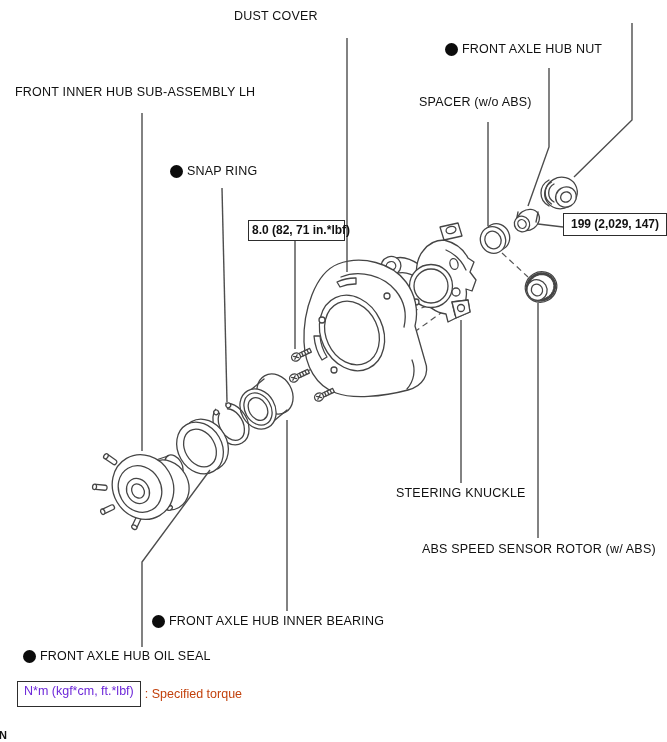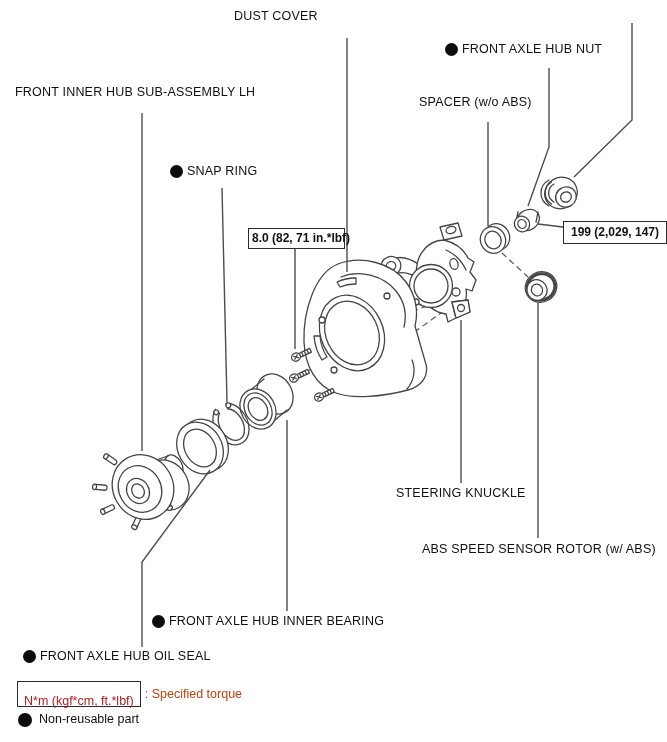--- a/index.html
+++ b/index.html
@@ -1,38 +1,38 @@
 <!DOCTYPE html>
 <html><head>
 <meta charset="utf-8">
 <style>
   html,body{margin:0;padding:0;background:#fff;}
   #stage{
     position:relative;width:667px;height:742px;background:#ffffff;
-    font-family:"Liberation Sans",sans-serif;overflow:hidden;border-radius:29px;
+    font-family:"Liberation Sans",sans-serif;overflow:hidden;
   }
   #diagram-svg{position:absolute;left:0;top:0;}
   .lbl{
     position:absolute;display:flex;align-items:center;white-space:nowrap;
     font:12.5px/15px "Liberation Sans",sans-serif;color:#111;letter-spacing:.2px;
   }
   .dot{
     width:13px;height:13px;border-radius:50%;background:#0c0c0c;
     margin-right:4px;flex:0 0 auto;
   }
   .dot.big{width:14px;height:14px;margin-right:7px;}
   .torque-box{
     position:absolute;box-sizing:border-box;border:1.6px solid #2d2d2d;background:#fff;
     font:bold 12px/19px "Liberation Sans",sans-serif;color:#111;text-align:center;
-    white-space:nowrap;padding:0 3px;margin-top:8px;
+    white-space:nowrap;padding:0 3px;
   }
   .legend-row{position:absolute;display:flex;align-items:center;white-space:nowrap;}
   .legend-box{
     box-sizing:border-box;border:1.5px solid #2d2d2d;background:#fff;height:26px;
-    font:12.5px/19px "Liberation Sans",sans-serif;color:#b91c1c;padding:10px 6px;
+    font:12.5px/19px "Liberation Sans",sans-serif;color:#6d28d9;padding:0 6px;
   }
   .legend-text{font:12.5px/22px "Liberation Sans",sans-serif;color:#c2410c;margin-left:4px;}
   .footer-n{position:absolute;font:bold 11px/11px "Liberation Sans",sans-serif;color:#111;}
 </style>
 </head>
 <body>
 
 <div id="stage">
 
   <svg id="diagram-svg" width="667" height="742" viewBox="0 0 667 742">
@@ -227,20 +227,16 @@
   <div class="lbl" style="left:23px;top:649px">
     <span class="dot"></span>
     <span>FRONT AXLE HUB OIL SEAL</span>
   </div>
 
   <div class="legend-row" style="left:17px;top:681px">
     <span class="legend-box">N*m (kgf*cm, ft.*lbf)</span>
     <span class="legend-text">: Specified torque</span>
   </div>
 
-  <div class="legend-row" style="left:18px;top:711px">
-    <span class="dot big"></span>
-    <span style="font:12.5px/17px 'Liberation Sans',sans-serif;color:#111">Non-reusable part</span>
-  </div>
 
   <div class="footer-n" style="left:-1px;top:730px">N</div>
 
 </div>
 
 </body></html>

